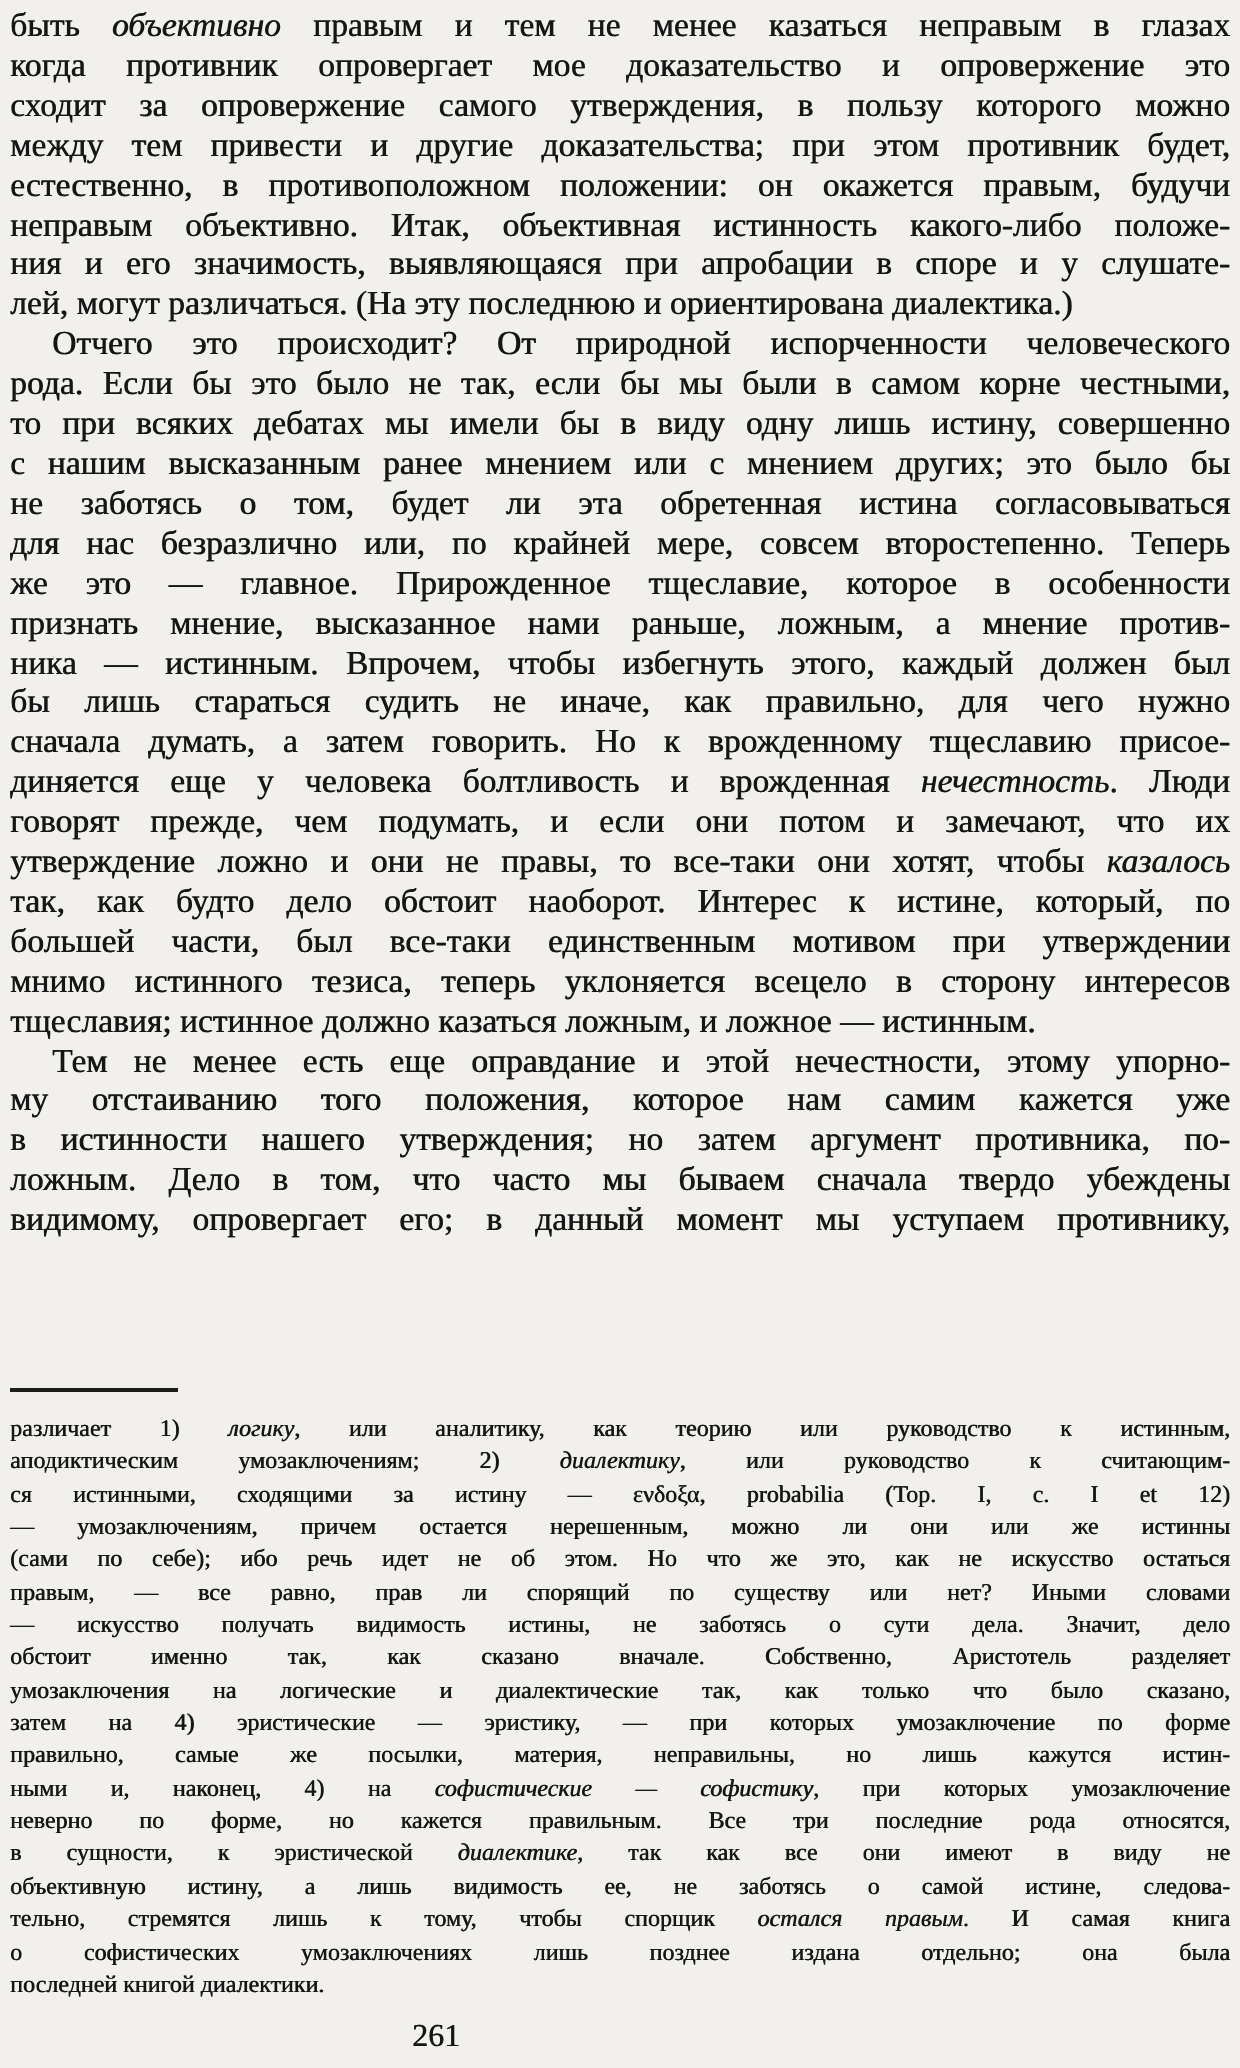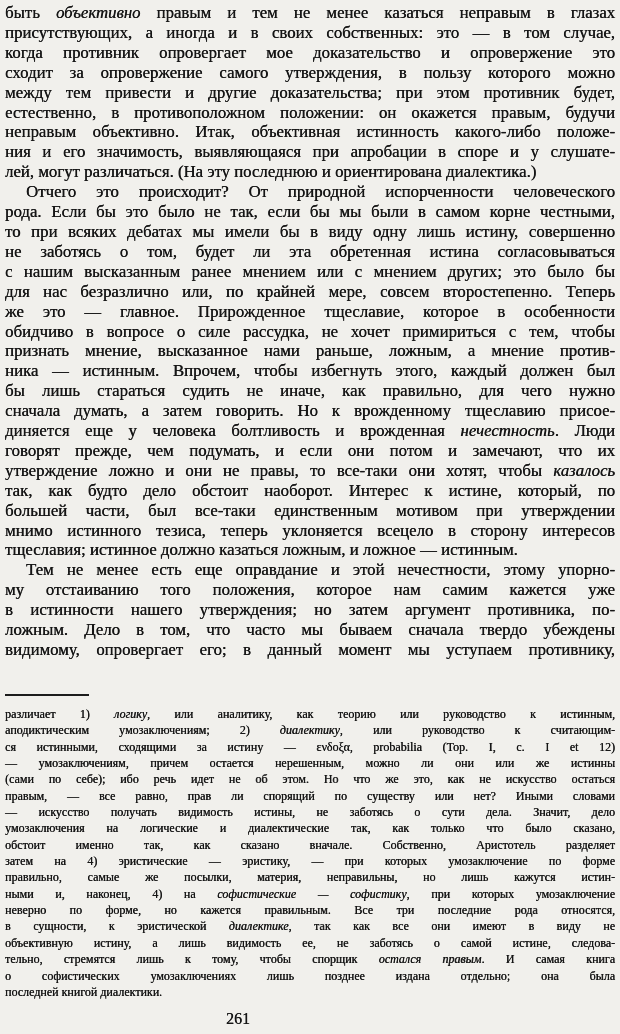--- a/index.html
+++ b/index.html
@@ -44,46 +44,43 @@
     left: 5px;
     top: 694px;
     width: 84px;
     border-top: 2px solid #1c1c1c;
   }
   .pageno {
     position: absolute;
     left: 206px;
     top: 1010px;
     width: 64px;
-    text-align: center;
     font-size: 16px;
   }
   i { font-style: italic; }
 </style>
 </head>
 <body style="background: rgb(241, 240, 236); color: rgb(22, 22, 22);">
 
 <div class="main">
     <div class="line stretch"><span>быть </span><i>объективно</i><span> правым и тем не менее казаться неправым в глазах</span></div>
-    <div class="line stretch"><span>присутствующих, а иногда и в своих собственных: это — в том случае,</span></div>
     <div class="line stretch"><span>когда противник опровергает мое доказательство и опровержение это</span></div>
     <div class="line stretch"><span>сходит за опровержение самого утверждения, в пользу которого можно</span></div>
     <div class="line stretch"><span>между тем привести и другие доказательства; при этом противник будет,</span></div>
     <div class="line stretch"><span>естественно, в противоположном положении: он окажется правым, будучи</span></div>
     <div class="line stretch"><span>неправым объективно. Итак, объективная истинность какого-либо положе-</span></div>
     <div class="line stretch"><span>ния и его значимость, выявляющаяся при апробации в споре и у слушате-</span></div>
     <div class="line"><span>лей, могут различаться. (На эту последнюю и ориентирована диалектика.)</span></div>
     <div class="line stretch indent"><span>Отчего это происходит? От природной испорченности человеческого</span></div>
     <div class="line stretch"><span>рода. Если бы это было не так, если бы мы были в самом корне честными,</span></div>
     <div class="line stretch"><span>то при всяких дебатах мы имели бы в виду одну лишь истину, совершенно</span></div>
+    <div class="line stretch"><span>с нашим высказанным ранее мнением или с мнением других; это было бы</span></div>
     <div class="line stretch"><span>не заботясь о том, будет ли эта обретенная истина согласовываться</span></div>
-    <div class="line stretch"><span>с нашим высказанным ранее мнением или с мнением других; это было бы</span></div>
     <div class="line stretch"><span>для нас безразлично или, по крайней мере, совсем второстепенно. Теперь</span></div>
     <div class="line stretch"><span>же это — главное. Прирожденное тщеславие, которое в особенности</span></div>
-    <div class="line stretch"><span>обидчиво в вопросе о силе рассудка, не хочет примириться с тем, чтобы</span></div>
     <div class="line stretch"><span>признать мнение, высказанное нами раньше, ложным, а мнение против-</span></div>
     <div class="line stretch"><span>ника — истинным. Впрочем, чтобы избегнуть этого, каждый должен был</span></div>
     <div class="line stretch"><span>бы лишь стараться судить не иначе, как правильно, для чего нужно</span></div>
     <div class="line stretch"><span>сначала думать, а затем говорить. Но к врожденному тщеславию присое-</span></div>
     <div class="line stretch"><span>диняется еще у человека болтливость и врожденная </span><i>нечестность</i><span>. Люди</span></div>
     <div class="line stretch"><span>говорят прежде, чем подумать, и если они потом и замечают, что их</span></div>
     <div class="line stretch"><span>утверждение ложно и они не правы, то все-таки они хотят, чтобы </span><i>казалось</i></div>
     <div class="line stretch"><span>так, как будто дело обстоит наоборот. Интерес к истине, который, по</span></div>
     <div class="line stretch"><span>большей части, был все-таки единственным мотивом при утверждении</span></div>
     <div class="line stretch"><span>мнимо истинного тезиса, теперь уклоняется всецело в сторону интересов</span></div>
@@ -98,22 +95,22 @@
 <div class="rule"></div>
 
 <div class="footnote">
     <div class="line stretch"><span>различает 1) </span><i>логику</i><span>, или аналитику, как теорию или руководство к истинным,</span></div>
     <div class="line stretch"><span>аподиктическим умозаключениям; 2) </span><i>диалектику</i><span>, или руководство к считающим-</span></div>
     <div class="line stretch"><span>ся истинными, сходящими за истину — ενδοξα, probabilia (Top. I, c. I et 12)</span></div>
     <div class="line stretch"><span>— умозаключениям, причем остается нерешенным, можно ли они или же истинны</span></div>
     <div class="line stretch"><span>(сами по себе); ибо речь идет не об этом. Но что же это, как не искусство остаться</span></div>
     <div class="line stretch"><span>правым, — все равно, прав ли спорящий по существу или нет? Иными словами</span></div>
     <div class="line stretch"><span>— искусство получать видимость истины, не заботясь о сути дела. Значит, дело</span></div>
+    <div class="line stretch"><span>обстоит именно так, как сказано вначале. Собственно, Аристотель разделяет</span></div>
     <div class="line stretch"><span>умозаключения на логические и диалектические так, как только что было сказано,</span></div>
-    <div class="line stretch"><span>обстоит именно так, как сказано вначале. Собственно, Аристотель разделяет</span></div>
     <div class="line stretch"><span>затем на 4) эристические — эристику, — при которых умозаключение по форме</span></div>
     <div class="line stretch"><span>правильно, самые же посылки, материя, неправильны, но лишь кажутся истин-</span></div>
     <div class="line stretch"><span>ными и, наконец, 4) на </span><i>софистические — софистику</i><span>, при которых умозаключение</span></div>
     <div class="line stretch"><span>неверно по форме, но кажется правильным. Все три последние рода относятся,</span></div>
     <div class="line stretch"><span>в сущности, к эристической </span><i>диалектике</i><span>, так как все они имеют в виду не</span></div>
     <div class="line stretch"><span>объективную истину, а лишь видимость ее, не заботясь о самой истине, следова-</span></div>
     <div class="line stretch"><span>тельно, стремятся лишь к тому, чтобы спорщик </span><i>остался правым</i><span>. И самая книга</span></div>
     <div class="line stretch"><span>о софистических умозаключениях лишь позднее издана отдельно; она была</span></div>
     <div class="line"><span>последней книгой диалектики.</span></div>
   </div>

